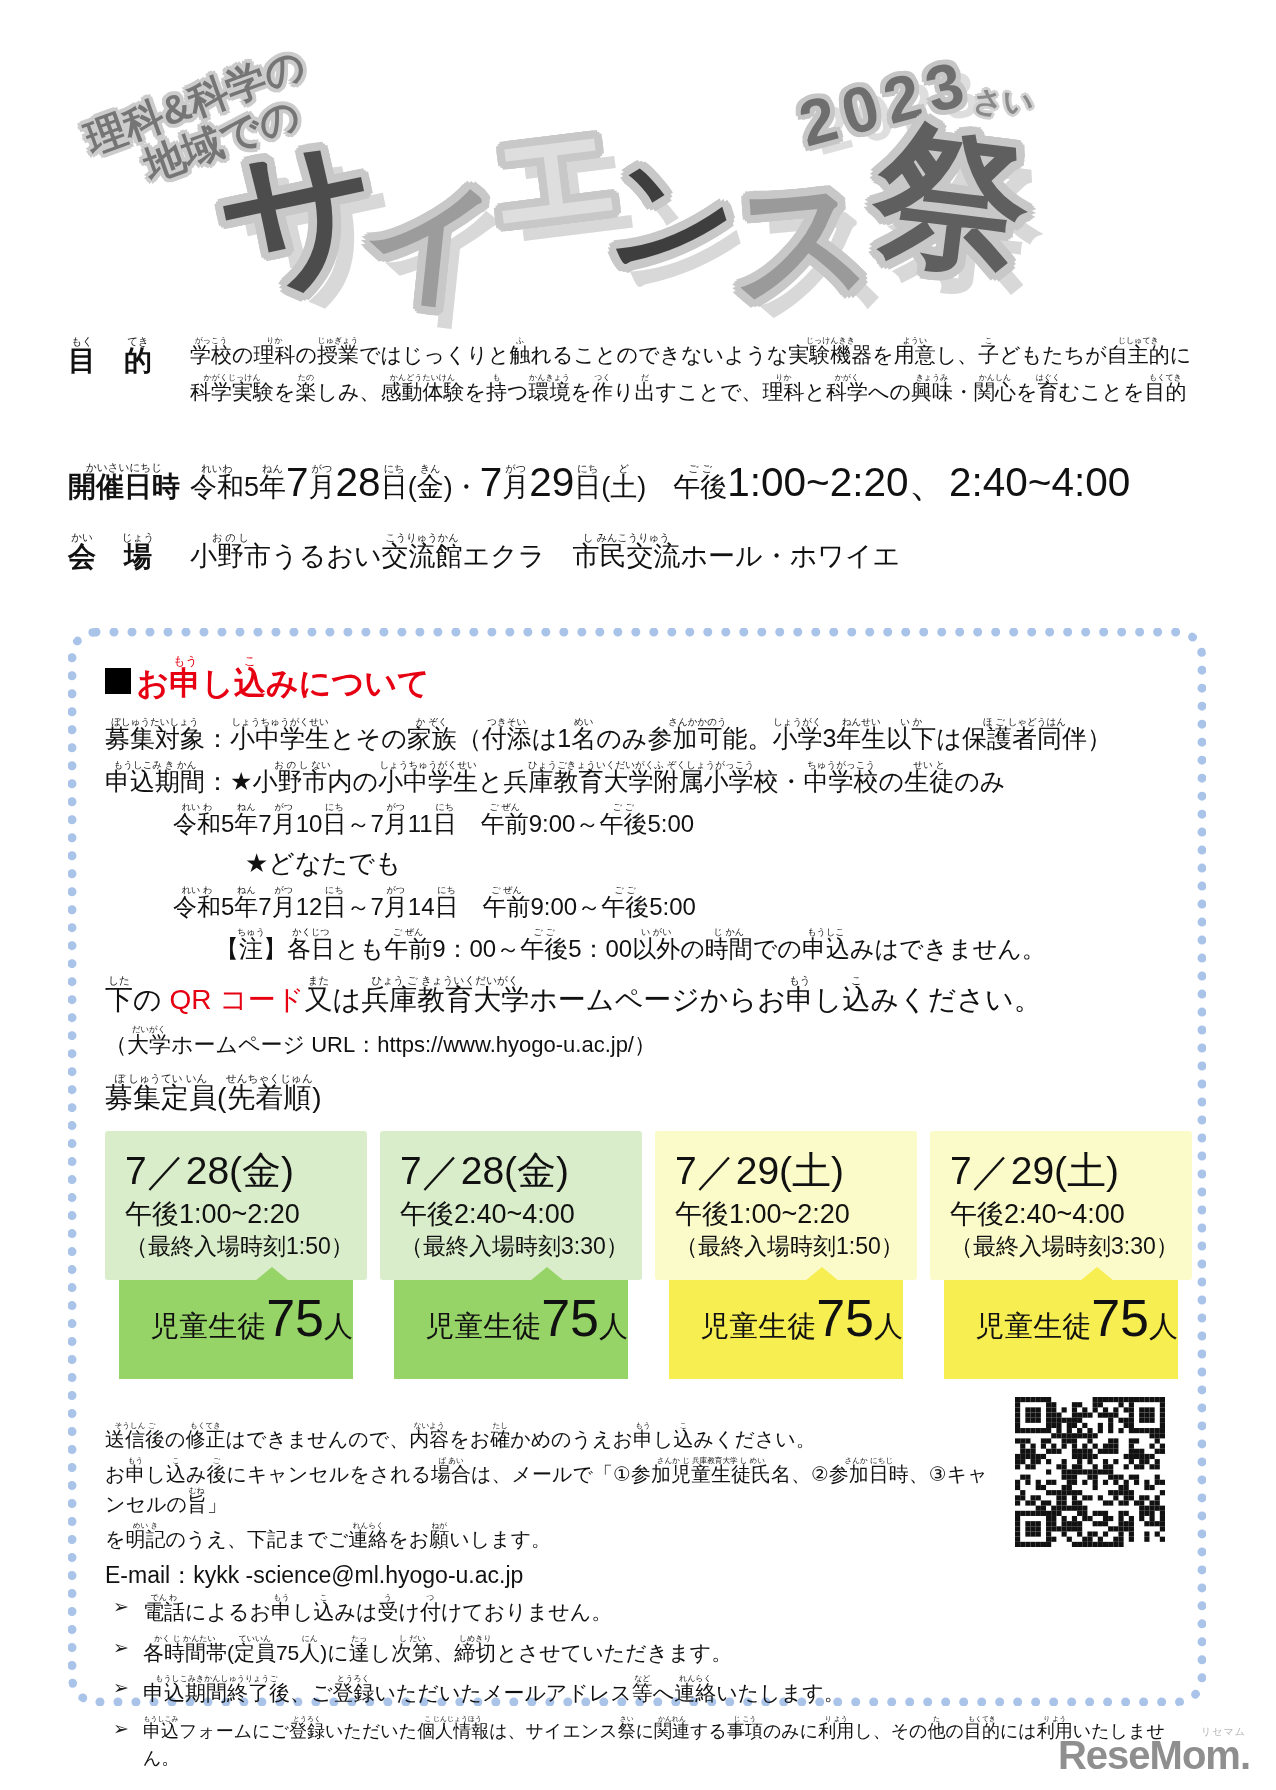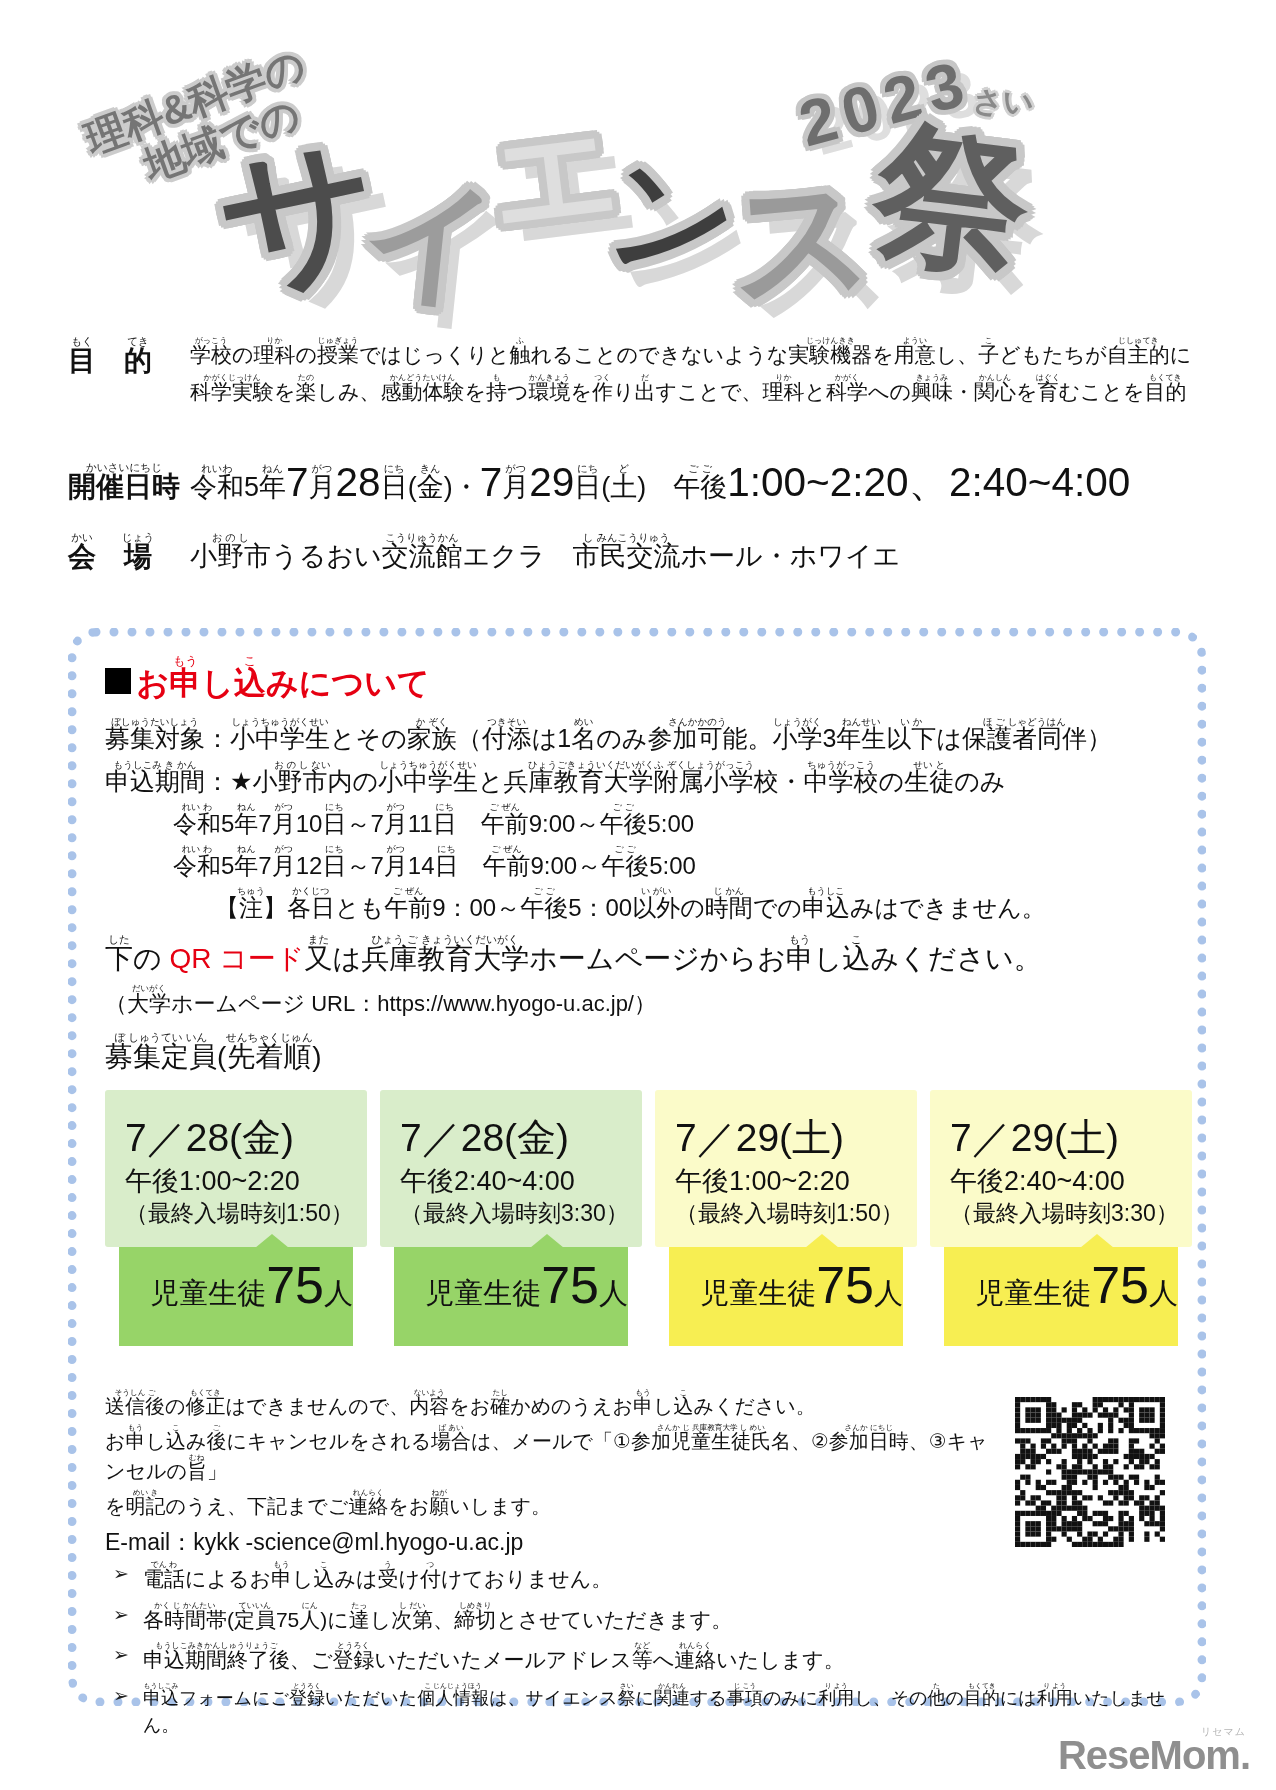--- a/index.html
+++ b/index.html
@@ -63,21 +63,21 @@
   .line-period{font-size:25px;margin-bottom:2px;}
   .line-date{font-size:24px;margin-left:68px;margin-bottom:2px;}
   .line-anyone{font-size:26px;margin-left:140px;margin-bottom:2px;}
   .line-note{font-size:24px;margin-left:110px;margin-bottom:8px;}
   .line-qr{font-size:28px;margin-bottom:4px;}
   .line-url{font-size:22px;margin-bottom:12px;}
   .cap-title{font-size:28px;margin-bottom:12px;}
 
   .cards{display:flex;gap:13px;margin-bottom:42px;}
   .card{width:262px;flex:none;}
-  .card .panel{padding:24px 8px 18px 20px;border-radius:3px;}
+  .card .panel{padding:16px 8px 18px 20px;border-radius:3px;}
   .card.green .panel{background:#d9edca;}
   .card.yellow .panel{background:#fbfbc9;}
   .c-date{font-size:39px;line-height:1.25;}
   .c-time{font-size:27px;line-height:1.35;}
   .c-last{font-size:23px;line-height:1.3;}
   .badge{position:relative;margin:0 auto;width:234px;text-align:right;padding:12px 0 32px 0;}
   .card.green .badge{background:#97d468;}
   .card.yellow .badge{background:#f7ee52;}
   .badge::before{content:"";position:absolute;top:-13px;left:58%;
     border-left:17px solid transparent;border-right:17px solid transparent;border-bottom:14px solid #000;}
@@ -138,20 +138,21 @@
     <div class="sec-body r"><ruby>小野市<rt>お の し</rt></ruby>うるおい<ruby>交流館<rt>こうりゅうかん</rt></ruby>エクラ　<ruby>市民交流<rt>し みんこうりゅう</rt></ruby>ホール・ホワイエ</div>
   </div>
 
   <div class="appbox">
     <div class="app-heading r">
       <span class="black-square"></span><span class="red r">お<ruby>申<rt>もう</rt></ruby>し<ruby>込<rt>こ</rt></ruby>みについて</span>
     </div>
     <div class="line-target r"><ruby>募集対象<rt>ぼしゅうたいしょう</rt></ruby>：<ruby>小中学生<rt>しょうちゅうがくせい</rt></ruby>とその<ruby>家族<rt>か ぞく</rt></ruby>（<ruby>付添<rt>つきそい</rt></ruby>は1<ruby>名<rt>めい</rt></ruby>のみ<ruby>参加可能<rt>さんかかのう</rt></ruby>。<ruby>小学<rt>しょうがく</rt></ruby>3<ruby>年生<rt>ねんせい</rt></ruby><ruby>以下<rt>い か</rt></ruby>は<ruby>保護者同伴<rt>ほ ご しゃどうはん</rt></ruby>）</div>
     <div class="line-period r"><ruby>申込期間<rt>もうしこみ き かん</rt></ruby>：★<ruby>小野市内<rt>お の し ない</rt></ruby>の<ruby>小中学生<rt>しょうちゅうがくせい</rt></ruby>と<ruby>兵庫教育大学附属小学校<rt>ひょうごきょういくだいがくふ ぞくしょうがっこう</rt></ruby>・<ruby>中学校<rt>ちゅうがっこう</rt></ruby>の<ruby>生徒<rt>せい と</rt></ruby>のみ</div>
     <div class="line-date r"><ruby>令和<rt>れい わ</rt></ruby>5<ruby>年<rt>ねん</rt></ruby>7<ruby>月<rt>がつ</rt></ruby>10<ruby>日<rt>にち</rt></ruby>～7<ruby>月<rt>がつ</rt></ruby>11<ruby>日<rt>にち</rt></ruby>　<ruby>午前<rt>ご ぜん</rt></ruby>9:00～<ruby>午後<rt>ご ご</rt></ruby>5:00</div>
+    <div class="line-anyone r">★どなたでも</div>
     <div class="line-date r"><ruby>令和<rt>れい わ</rt></ruby>5<ruby>年<rt>ねん</rt></ruby>7<ruby>月<rt>がつ</rt></ruby>12<ruby>日<rt>にち</rt></ruby>～7<ruby>月<rt>がつ</rt></ruby>14<ruby>日<rt>にち</rt></ruby>　<ruby>午前<rt>ご ぜん</rt></ruby>9:00～<ruby>午後<rt>ご ご</rt></ruby>5:00</div>
     <div class="line-note r">【<ruby>注<rt>ちゅう</rt></ruby>】<ruby>各日<rt>かくじつ</rt></ruby>とも<ruby>午前<rt>ご ぜん</rt></ruby>9：00～<ruby>午後<rt>ご ご</rt></ruby>5：00<ruby>以外<rt>い がい</rt></ruby>の<ruby>時間<rt>じ かん</rt></ruby>での<ruby>申込<rt>もうしこ</rt></ruby>みはできません。</div>
     <div class="line-qr r"><ruby>下<rt>した</rt></ruby>の <span class="red">QR コード</span><ruby>又<rt>また</rt></ruby>は<ruby>兵庫教育大学<rt>ひょう ご きょういくだいがく</rt></ruby>ホームページからお<ruby>申<rt>もう</rt></ruby>し<ruby>込<rt>こ</rt></ruby>みください。</div>
     <div class="line-url r">（<ruby>大学<rt>だいがく</rt></ruby>ホームページ URL：https://www.hyogo-u.ac.jp/）</div>
     <div class="cap-title r"><ruby>募集定員<rt>ぼ しゅうてい いん</rt></ruby>(<ruby>先着順<rt>せんちゃくじゅん</rt></ruby>)</div>
 
     <div class="cards">
 
     <div class="card green" style="">
         <div class="panel">

